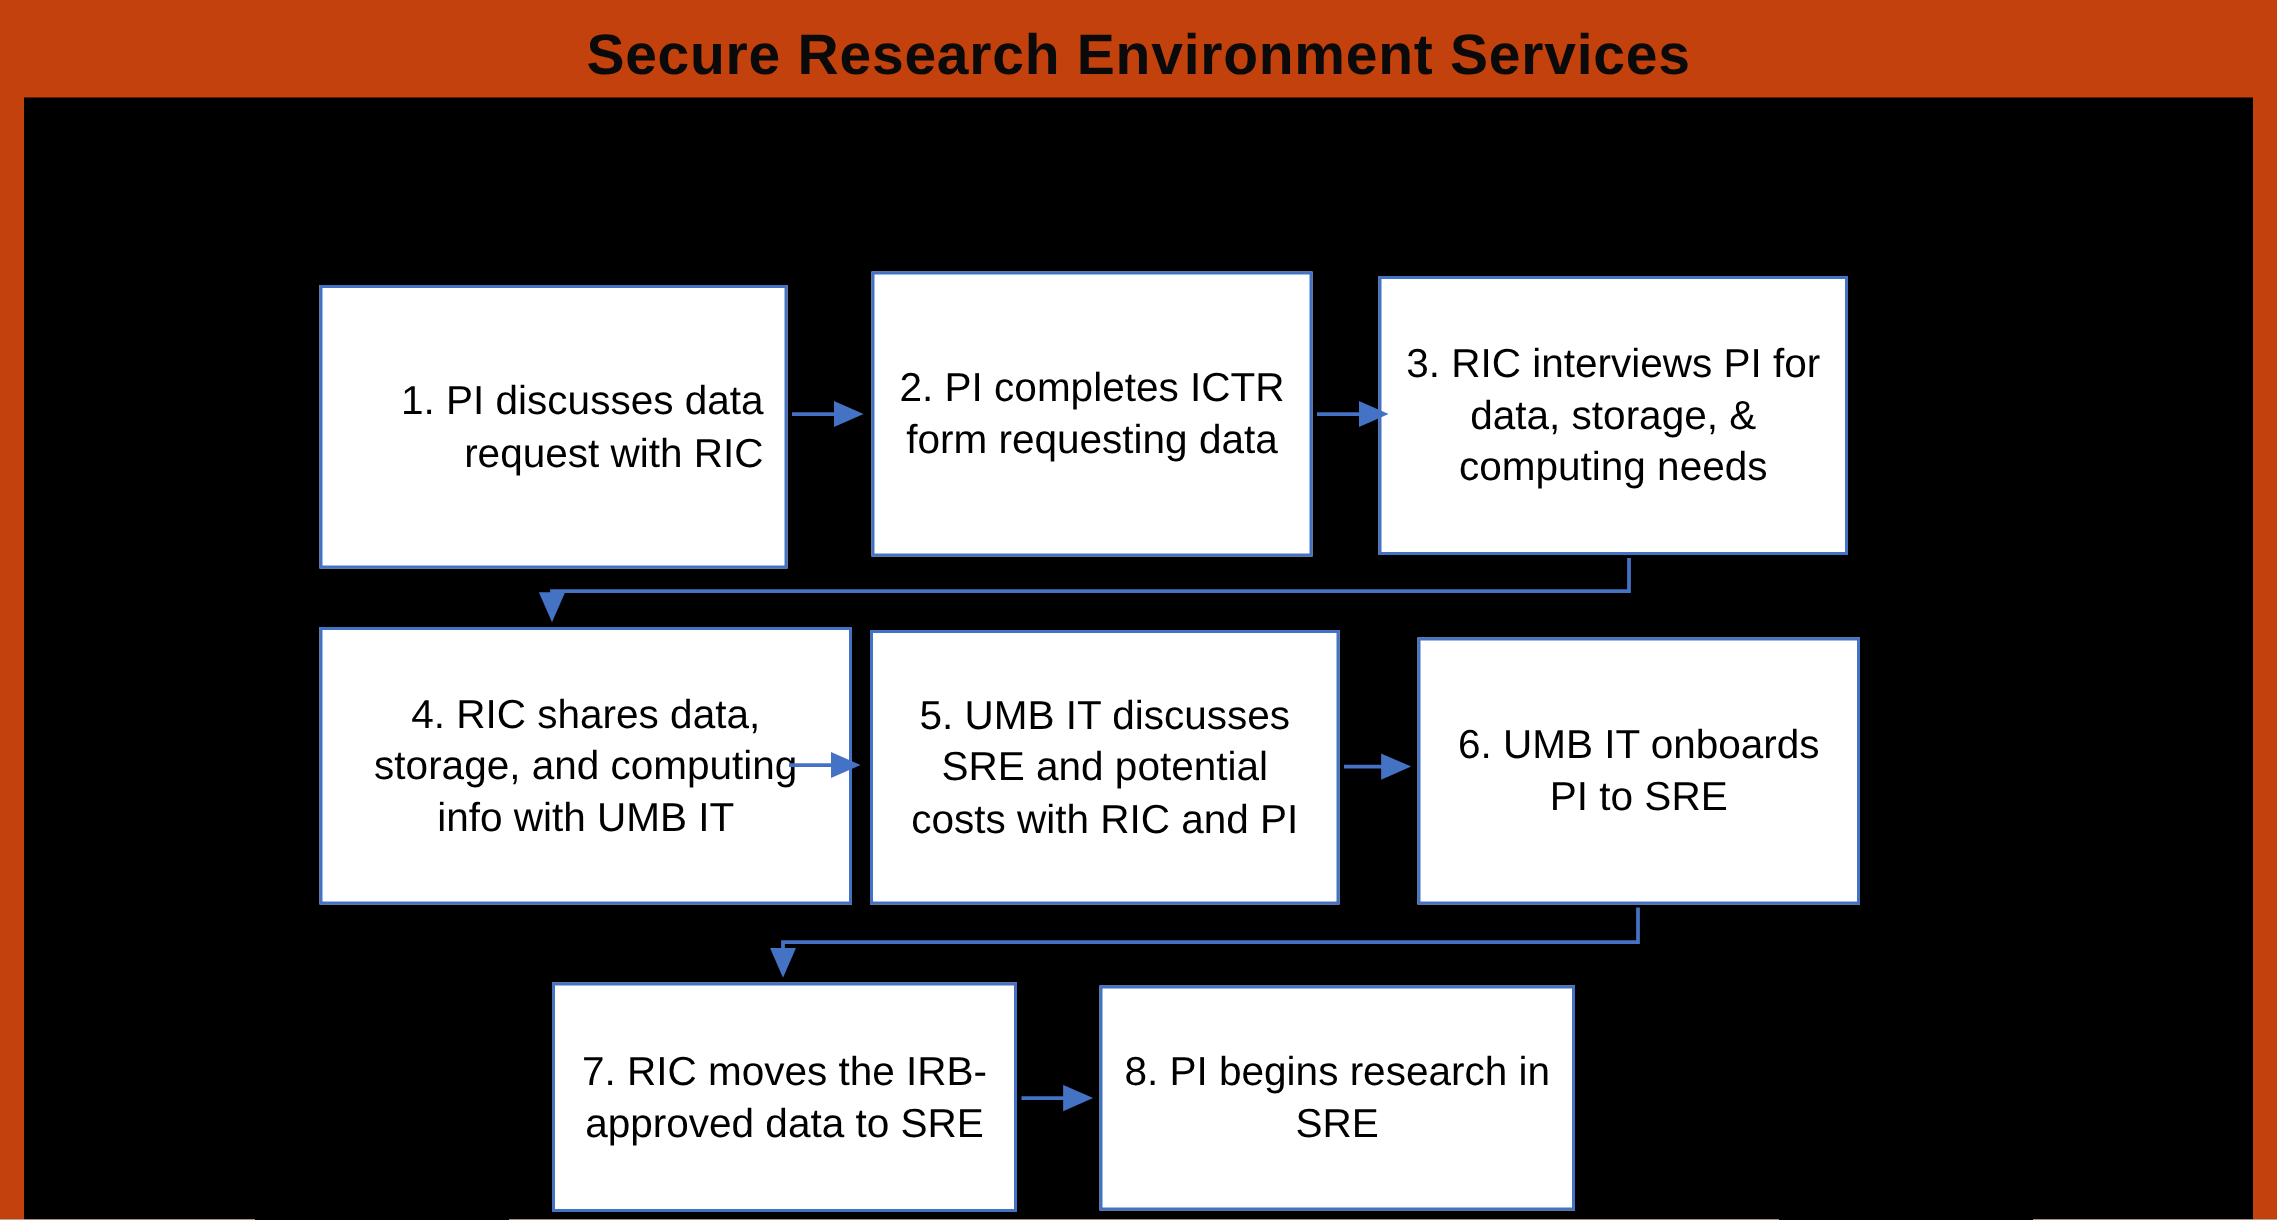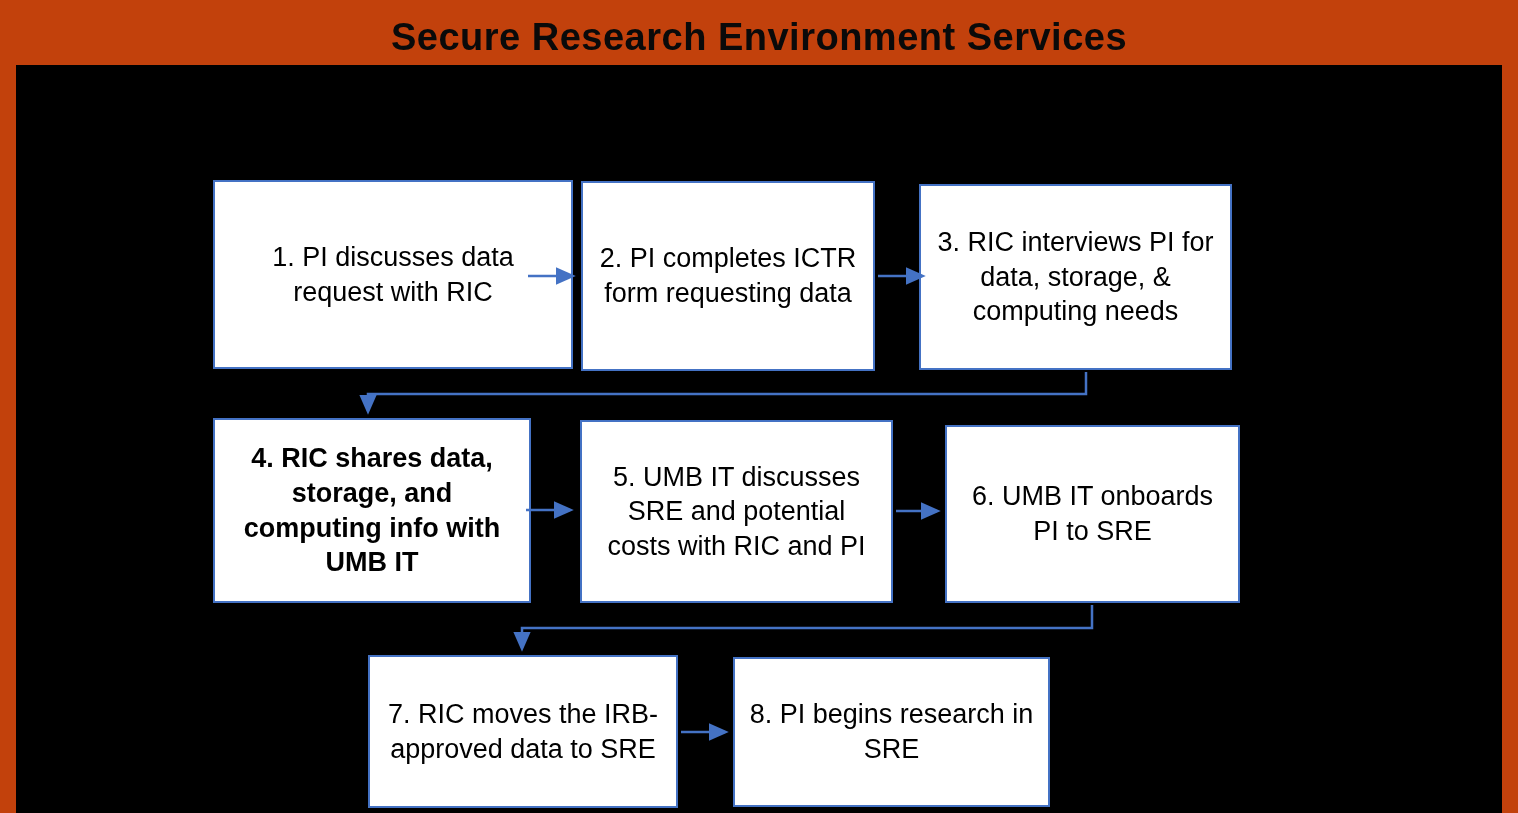--- a/index.html
+++ b/index.html
@@ -31,31 +31,31 @@
 </style>
 </head>
 <body>
 
 <div class="page">
 
   <div class="page-title">Secure Research Environment Services</div>
 
   <div class="canvas"></div>
 
-  <div class="flow-box" style="left:213px;top:180px;width:360px;height:189px;">
+  <div class="flow-box" style="left:213px;top:190px;width:312px;height:189px;text-align:right;">
     <span>1. PI discusses data request with RIC</span>
   </div>
   <div class="flow-box" style="left:581px;top:181px;width:294px;height:190px;">
     <span>2. PI completes ICTR form requesting data</span>
   </div>
   <div class="flow-box" style="left:919px;top:184px;width:313px;height:186px;">
     <span>3. RIC interviews PI for data, storage, &amp; computing needs</span>
   </div>
 
-  <div class="flow-box" style="left:213px;top:418px;width:318px;height:185px;font-weight:bold;">
+  <div class="flow-box" style="left:213px;top:418px;width:355px;height:185px;">
     <span>4. RIC shares data, storage, and computing info with UMB IT</span>
   </div>
   <div class="flow-box" style="left:580px;top:420px;width:313px;height:183px;justify-content:flex-end;">
     <span>5. UMB IT discusses SRE and potential costs with RIC and PI</span>
   </div>
   <div class="flow-box" style="left:945px;top:425px;width:295px;height:178px;">
     <span>6. UMB IT onboards PI to SRE</span>
   </div>
 
   <div class="flow-box" style="left:368px;top:655px;width:310px;height:153px;justify-content:center;">

